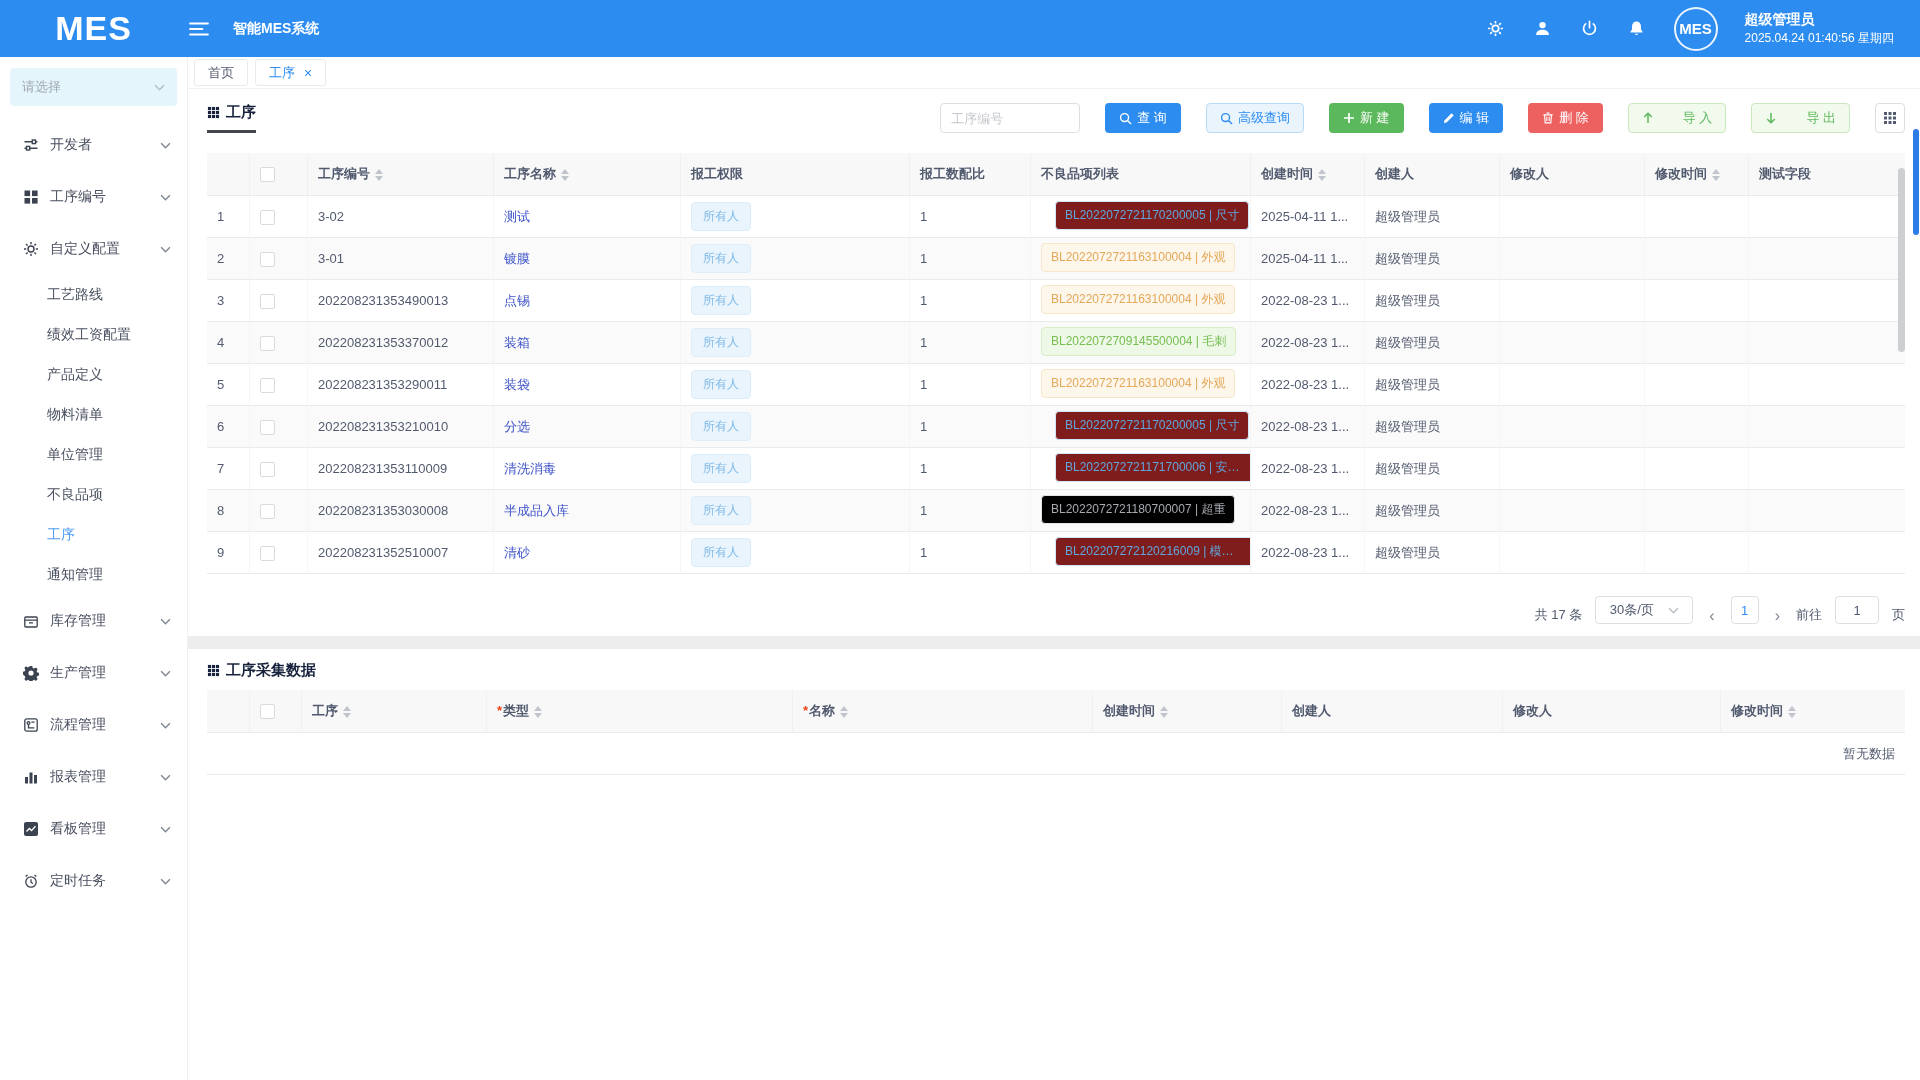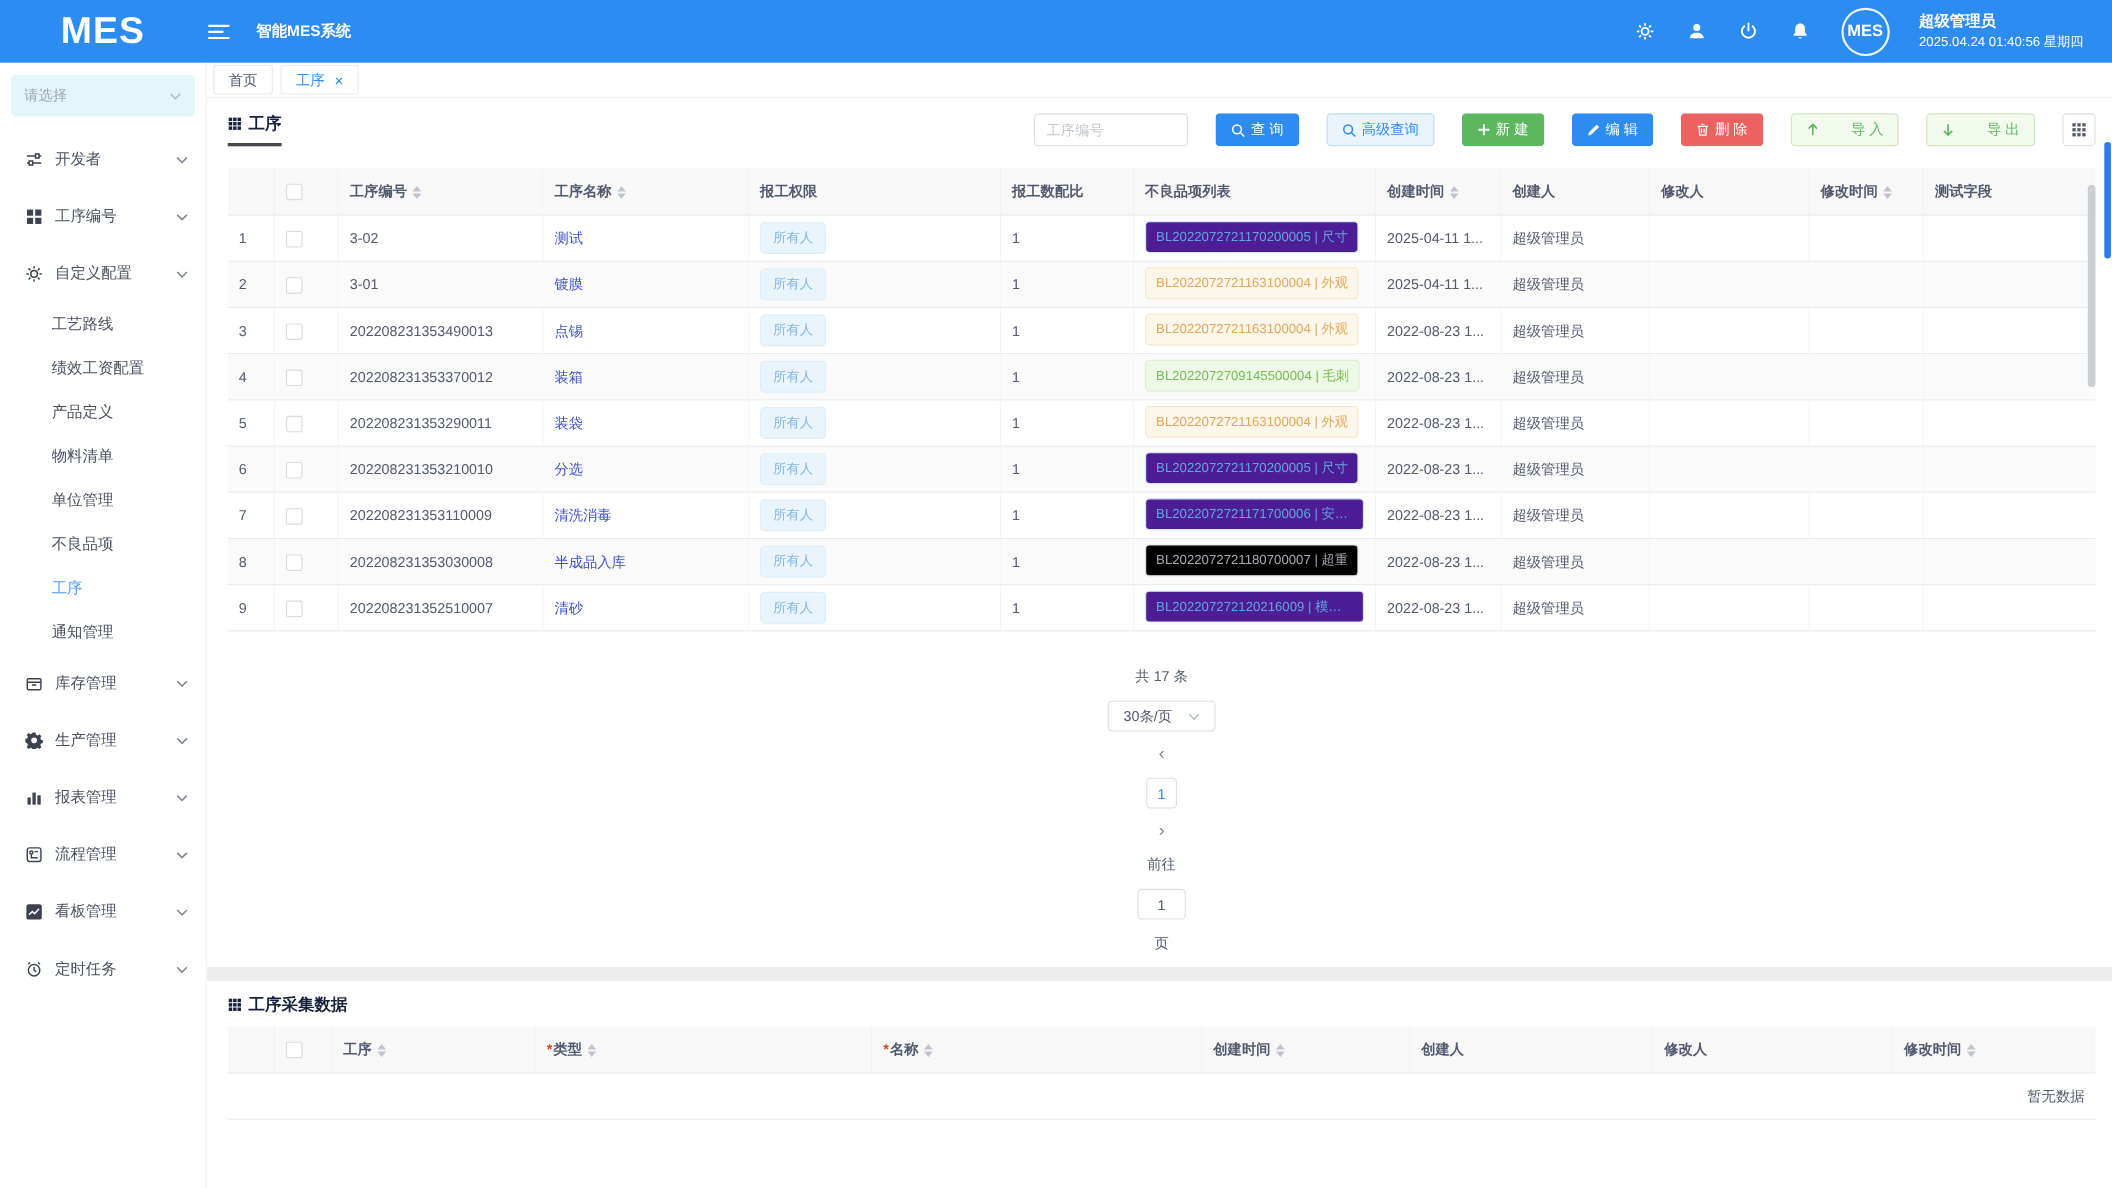--- a/index.html
+++ b/index.html
@@ -62,27 +62,27 @@
   .c-idx{color:#606a78;}
   .checkbox{display:inline-block;width:15px;height:15px;border:1px solid #d7dbe0;border-radius:2px;background:#fff;vertical-align:middle;cursor:pointer;}
   .caret{display:inline-flex;flex-direction:column;margin-left:5px;vertical-align:middle;gap:2px;cursor:pointer;}
   .caret i{display:block;width:0;height:0;border-left:4px solid transparent;border-right:4px solid transparent;}
   .caret .up{border-bottom:5px solid #c0c4cc;}
   .caret .down{border-top:5px solid #c0c4cc;}
   .req{color:#ed4014;margin-right:1px;}
   .link{color:#3d52c9;cursor:pointer;text-decoration:none;}
   .tag{display:inline-block;padding:5px 11px;background:#e9f4fc;color:#7db8e8;border:1px solid #ddeefa;border-radius:4px;font-size:12px;}
   .badge{display:inline-block;padding:5px 9px;border-radius:4px;font-size:12px;border:1px solid;max-width:100%;overflow:hidden;text-overflow:ellipsis;}
-  .tone-blue{background:#4c1d95;border-color:#d0e7f9;color:#5fa6dc;}
+  .tone-blue{background:#7f1d1d;border-color:#d0e7f9;color:#5fa6dc;margin-left:14px;}
   .tone-orange{background:#fdf6ea;border-color:#f7e7c8;color:#e3a859;}
   .tone-green{background:#eef8e6;border-color:#d9eec7;color:#76bd52;}
   .tone-gray{background:#000000;border-color:#e4e4e7;color:#a6a9b0;}
 
   
-  .pagination{display:flex;align-items:center;justify-content:flex-end;gap:13px;margin-top:32px;width:1698px;color:#515a6e;font-size:13px;flex-direction:column;}
+  .pagination{display:flex;align-items:flex-end;justify-content:flex-end;gap:13px;margin-top:22px;width:1698px;color:#515a6e;font-size:13px;}
   .page-size-select{width:98px;height:28px;border:1px solid #dcdee2;border-radius:4px;display:flex;align-items:center;justify-content:center;gap:14px;cursor:pointer;background:#fff;}
   .page-size-select .chev{color:#b5bdc5;display:flex;}
   .page-arrow{color:#808695;font-size:16px;padding:0 3px;cursor:pointer;line-height:1;}
   .page-num{width:28px;height:28px;border:1px solid #dcdee2;border-radius:4px;display:flex;align-items:center;justify-content:center;color:#2d8cf0;background:#fff;cursor:pointer;}
   .goto-input{width:44px;height:28px;border:1px solid #dcdee2;border-radius:4px;text-align:center;font-size:13px;color:#515a6e;outline:none;font-family:inherit;}
 
   .section-divider{height:13px;background:#ededee;margin:12px -15px 0 -19px;}
   .panel2-title-row{margin-top:12px;}
   .empty-cell{text-align:right;color:#939aa3;height:53px;}
 
@@ -236,42 +236,42 @@
         </span>
         <span>生产管理</span>
         <span class="chev">
           <svg viewBox="0 0 10 6" width="11" height="7" fill="none" stroke="currentColor" stroke-width="1.3">
             <path d="M1 1l4 4 4-4"></path>
           </svg>
         </span>
       </div>
       <div class="menu-item">
         <span class="micon">
+          <svg viewBox="0 0 16 16" width="16" height="16" fill="none" stroke="currentColor" stroke-width="1.3">
+            <rect x="1.8" y="1.8" width="12.4" height="12.4" rx="2"></rect>
+            <circle cx="5.5" cy="6" r="1.4"></circle>
+            <path d="M8.4 5.2h3.2M5.5 7.6v3.2h5.8"></path>
+          </svg>
+        </span>
+        <span>流程管理</span>
+        <span class="chev">
+          <svg viewBox="0 0 10 6" width="11" height="7" fill="none" stroke="currentColor" stroke-width="1.3">
+            <path d="M1 1l4 4 4-4"></path>
+          </svg>
+        </span>
+      </div>
+      <div class="menu-item">
+        <span class="micon">
           <svg viewBox="0 0 16 16" width="16" height="16" fill="currentColor">
             <rect x="2" y="8" width="3" height="6.5"></rect>
             <rect x="6.5" y="3.5" width="3" height="11"></rect>
             <rect x="11" y="6" width="3" height="8.5"></rect>
           </svg>
         </span>
         <span>报表管理</span>
-        <span class="chev">
-          <svg viewBox="0 0 10 6" width="11" height="7" fill="none" stroke="currentColor" stroke-width="1.3">
-            <path d="M1 1l4 4 4-4"></path>
-          </svg>
-        </span>
-      </div>
-      <div class="menu-item">
-        <span class="micon">
-          <svg viewBox="0 0 16 16" width="16" height="16" fill="none" stroke="currentColor" stroke-width="1.3">
-            <rect x="1.8" y="1.8" width="12.4" height="12.4" rx="2"></rect>
-            <circle cx="5.5" cy="6" r="1.4"></circle>
-            <path d="M8.4 5.2h3.2M5.5 7.6v3.2h5.8"></path>
-          </svg>
-        </span>
-        <span>流程管理</span>
         <span class="chev">
           <svg viewBox="0 0 10 6" width="11" height="7" fill="none" stroke="currentColor" stroke-width="1.3">
             <path d="M1 1l4 4 4-4"></path>
           </svg>
         </span>
       </div>
       <div class="menu-item">
         <span class="micon">
           <svg viewBox="0 0 16 16" width="16" height="16">
             <rect x="1" y="1" width="14" height="14" rx="2" fill="currentColor"></rect>

